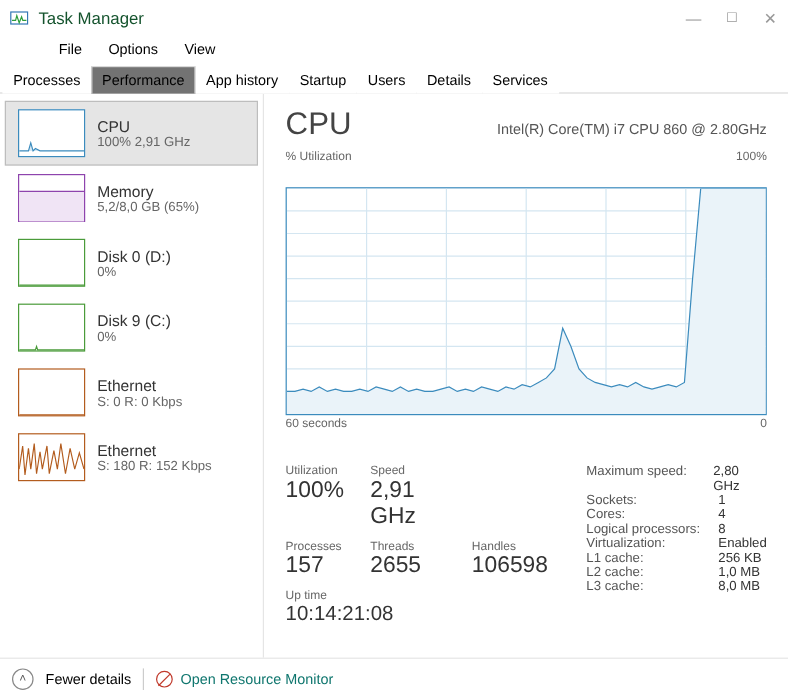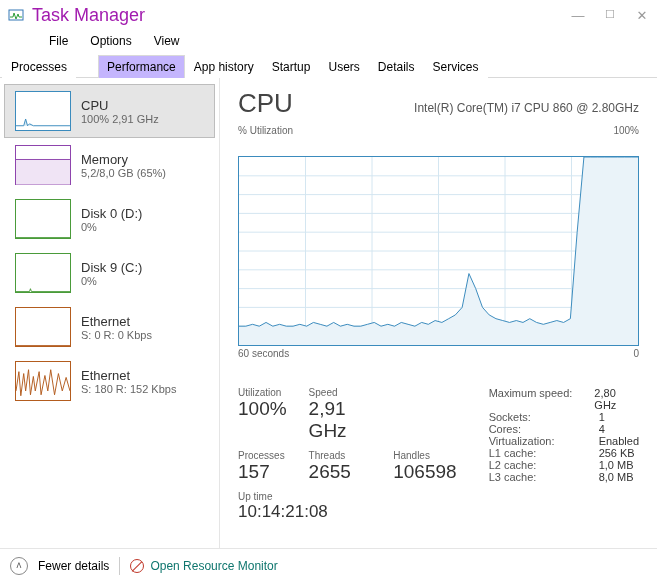--- a/index.html
+++ b/index.html
@@ -1,32 +1,32 @@
 <!DOCTYPE html>
 <html><head>
 <meta charset="utf-8">
 <style>
 * { box-sizing: border-box; margin: 0; padding: 0; font-family: "Segoe UI", Arial, sans-serif; }
 body { width: 657px; height: 582px; background: #fff; color: #000; font-size: 12px; overflow: hidden; }
 
 
 .titlebar { height: 30px; display: flex; align-items: center; padding: 0 8px; }
 .titlebar .app-icon { width: 16px; height: 16px; margin-right: 8px; }
-.titlebar .title { flex: 1; font-size: 18px; color: #a21caf; }
+.titlebar .title { flex: 1; font-size: 14px; color: #14532d; }
 .titlebar .win-controls { display: flex; gap: 18px; color: #999; }
 .win-btn { width: 14px; text-align: center; cursor: default; font-size: 13px; }
 
 
 .menubar { height: 22px; display: flex; align-items: center; padding: 0 6px; gap: 6px; margin-left: 35px; }
 .menu-item { padding: 2px 8px; cursor: default; }
 
 
 .tabs { display: flex; border-bottom: 1px solid #d9d9d9; padding-left: 2px; margin-top: 2px; }
 .tab { padding: 4px 8px; border: 1px solid transparent; border-bottom: none; cursor: default; position: relative; top: 1px; background: #fff; }
-.tab.active { border-color: #d9d9d9; background: #c4b5fd; margin-left: 22px; }
+.tab.active { border-color: #d9d9d9; background: #737373; }
 
 
 .main { display: flex; height: 470px; }
 
 
 .sidebar { width: 220px; border-right: 1px solid #e5e5e5; padding: 6px 0; overflow: hidden; }
 .side-item { display: flex; align-items: center; gap: 10px; padding: 6px 10px; cursor: default; border: 1px solid transparent; margin: 0 4px; }
 .side-item.selected { background: #e5e5e5; border-color: #bdbdbd; }
 .thumb { width: 56px; height: 40px; border: 1px solid; position: relative; background: #fff; }
 .thumb svg { position: absolute; inset: 0; }
@@ -239,20 +239,24 @@
           </div>
           <div class="info-row">
             <span class="info-key">Sockets:</span>
             <span class="info-val">1</span>
           </div>
           <div class="info-row">
             <span class="info-key">Cores:</span>
             <span class="info-val">4</span>
           </div>
           <div class="info-row">
+            <span class="info-key">Logical processors:</span>
+            <span class="info-val">8</span>
+          </div>
+          <div class="info-row">
             <span class="info-key">Virtualization:</span>
             <span class="info-val">Enabled</span>
           </div>
           <div class="info-row">
             <span class="info-key">L1 cache:</span>
             <span class="info-val">256 KB</span>
           </div>
           <div class="info-row">
             <span class="info-key">L2 cache:</span>
             <span class="info-val">1,0 MB</span>

